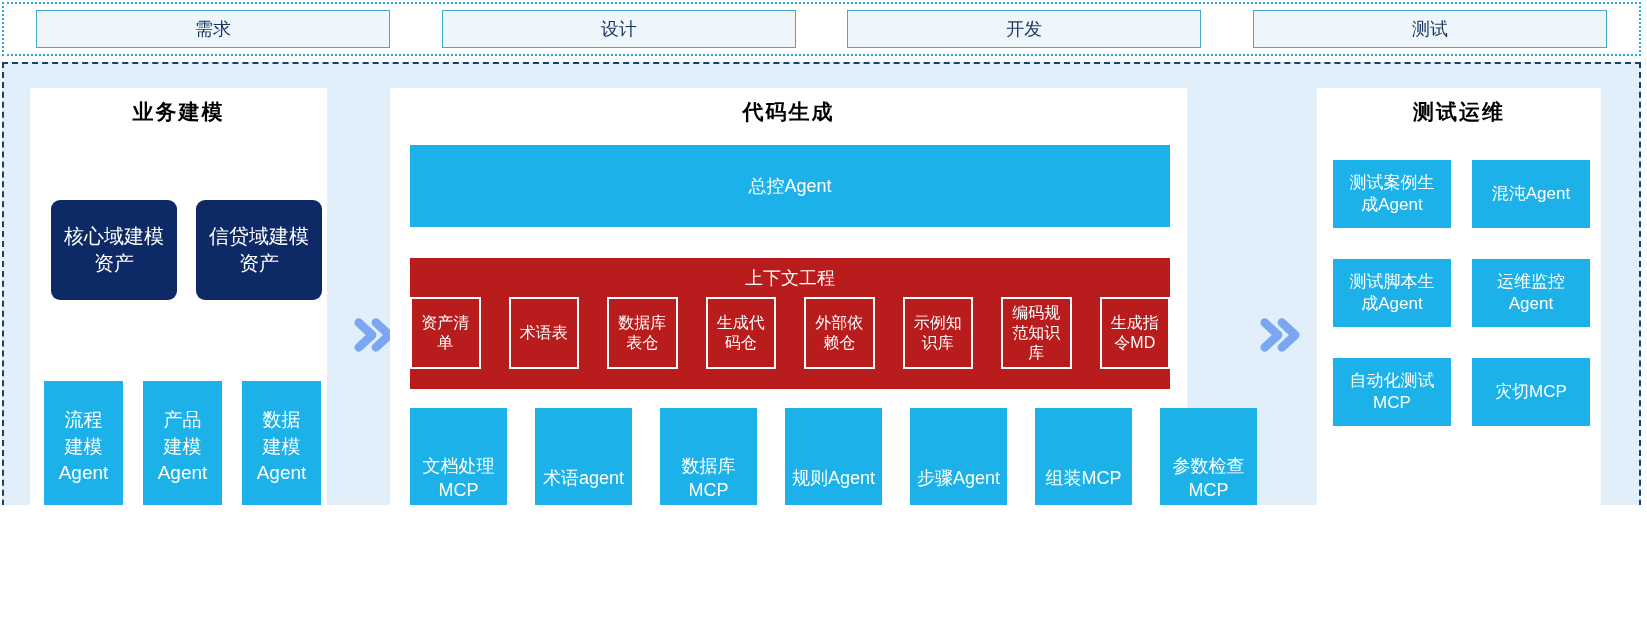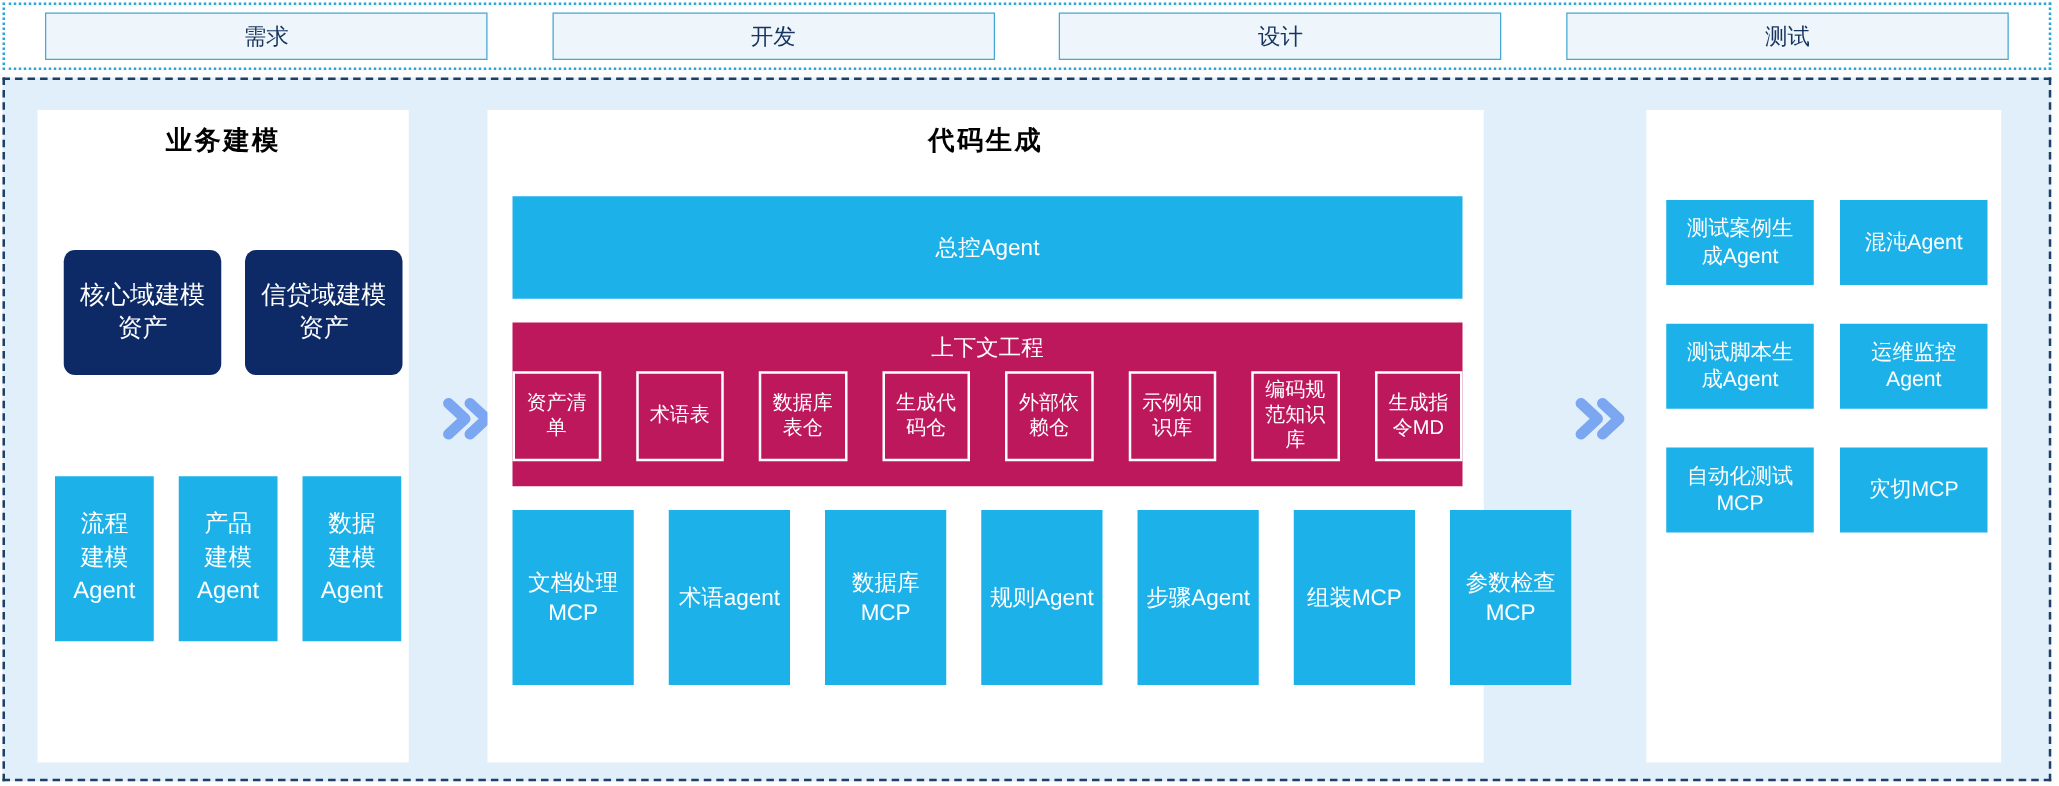--- a/index.html
+++ b/index.html
@@ -1,17 +1,17 @@
 <!DOCTYPE html>
 <html><head>
 <meta charset="utf-8">
 <style>
   html,body { margin:0; padding:0; background:#ffffff; }
   .canvas {
-    position:relative; width:1647px; height:629px;
+    position:relative; width:1647px; height:505px;
     background:#fdfdfd; overflow:hidden;
     font-family:"Liberation Sans", sans-serif;
     color:#17355e;
   }
   
   .phase-bar {
     position:absolute; left:2px; top:2px; width:1639px; height:54px;
     box-sizing:border-box; border:2px dotted #2aa7d9; background:#ffffff;
     display:flex; align-items:center; justify-content:space-between;
     padding:0 32px;
@@ -45,26 +45,26 @@
     width:126px; height:100px; background:#0d2a66; border-radius:9px;
     font-size:20px; line-height:1.35;
   }
   .bm-agent-row { position:absolute; top:293px; left:14px; display:flex; gap:20px; }
   .bm-agent {
     width:79px; height:132px; background:#1cb2e9;
     font-size:19px; line-height:1.4;
   }
   
   .master-bar {
-    position:absolute; left:20px; top:69px; width:760px; height:82px;
+    position:absolute; left:20px; top:57px; width:760px; height:82px;
     background:#1cb2e9; font-size:18px;
   }
   .context-bar {
     position:absolute; left:20px; top:170px; width:760px; height:131px;
-    background:#be185d; color:#ffffff;
+    background:#b91c1c; color:#ffffff;
   }
   .context-title { text-align:center; font-size:18px; padding-top:8px; }
   .context-items { display:flex; justify-content:center; gap:28px; margin-top:7px; }
   .context-item {
     width:80px; height:72px; box-sizing:border-box; border:2px solid #ffffff;
     font-size:16px; line-height:1.25;
   }
   .mcp-row { position:absolute; left:20px; top:320px; display:flex; gap:28px; }
   .mcp-box {
     width:97px; height:140px; background:#1cb2e9;
@@ -86,22 +86,22 @@
   .flow-arrow-2 { left:1256px; }
   .flow-arrow svg { width:100%; height:100%; display:block; }
 </style>
 </head>
 <body>
 
 <div class="canvas">
 
   <div class="phase-bar">
     <div class="phase-box">需求</div>
+    <div class="phase-box">设计</div>
     <div class="phase-box">开发</div>
-    <div class="phase-box">设计</div>
     <div class="phase-box">测试</div>
   </div>
 
   <div class="main">
 
     <div class="panel panel-business">
       <div class="panel-title">业务建模</div>
       <div class="asset-row">
         <div class="wbox asset-box">核心域建模
 资产</div>
@@ -167,20 +167,21 @@
     </div>
 
     <div class="flow-arrow flow-arrow-2">
       <svg viewBox="0 0 42 34">
         <path d="M5 4 L19 17 L5 30" fill="none" stroke="#7ba6f2" stroke-width="9" stroke-linecap="round" stroke-linejoin="round"></path>
         <path d="M23 4 L37 17 L23 30" fill="none" stroke="#7ba6f2" stroke-width="9" stroke-linecap="round" stroke-linejoin="round"></path>
       </svg>
     </div>
 
     <div class="panel panel-test">
+      <div class="panel-title">测试运维</div>
       <div class="test-grid">
         <div class="wbox test-box">测试案例生
 成Agent</div>
         <div class="wbox test-box">混沌Agent</div>
         <div class="wbox test-box">测试脚本生
 成Agent</div>
         <div class="wbox test-box">运维监控
 Agent</div>
         <div class="wbox test-box">自动化测试
 MCP</div>

